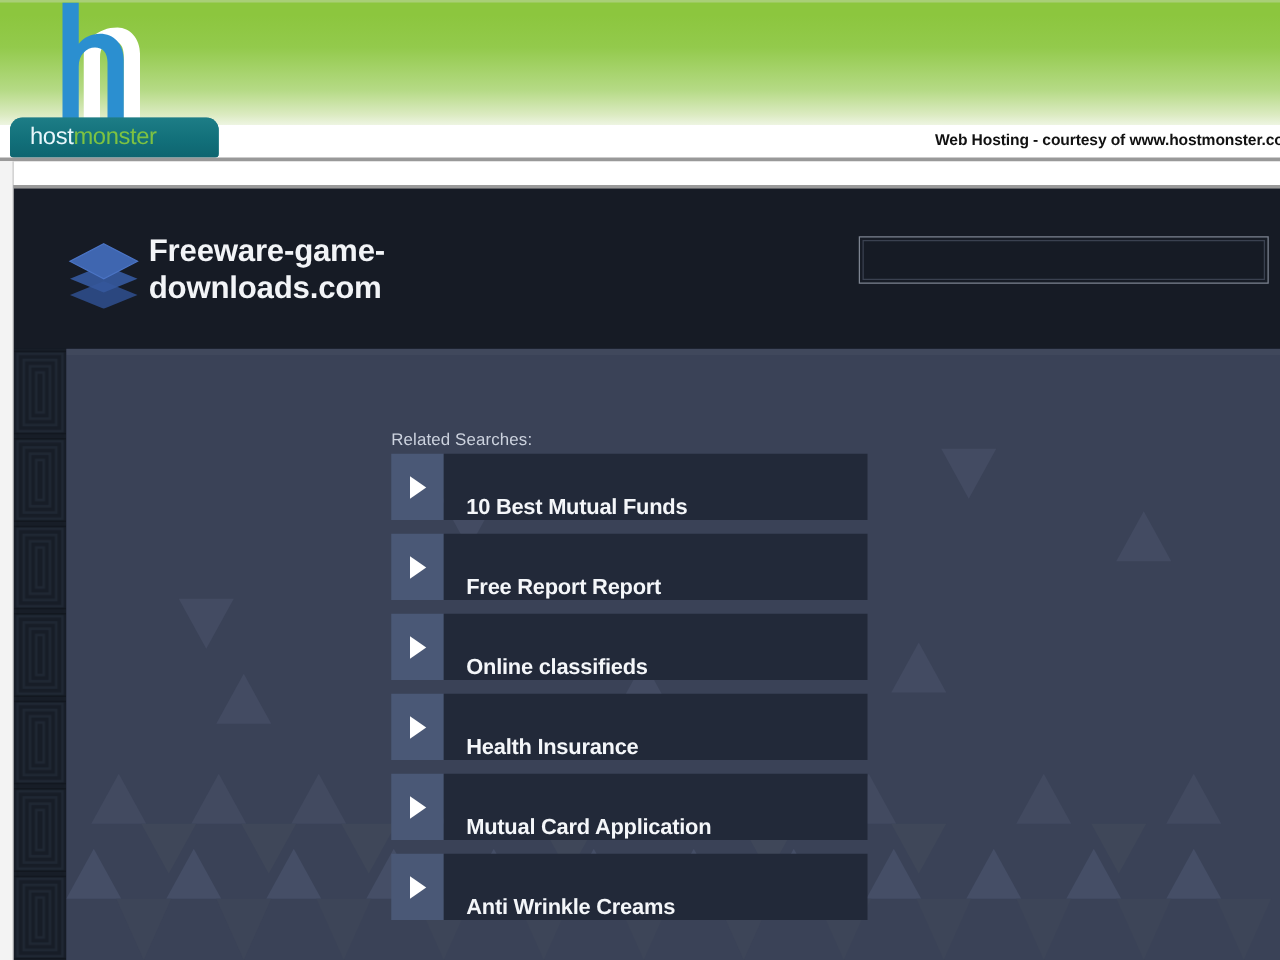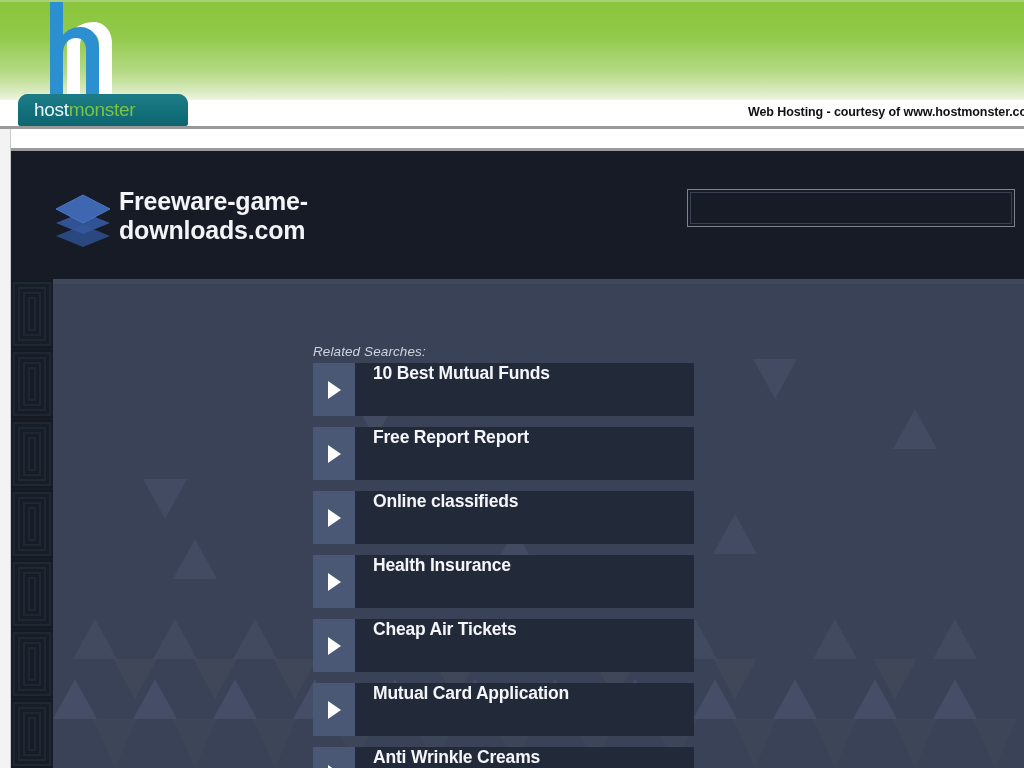--- a/index.html
+++ b/index.html
@@ -46,28 +46,29 @@
   .hm-mark svg { display:block; }
 
   .hm-strip {
     position: absolute;
     left: 0; top: 100px;
     width: 1024px; height: 26px;
     background: #ffffff;
   }
   .hm-tab {
     position: absolute;
-    left: 18px;
+    left: 8px;
     top: 94px;
-    width: 170px;
+    width: 139px;
     height: 32px;
     background: #14757f;
     border-radius: 10px 10px 3px 3px;
     box-shadow: inset 0 2px 6px rgba(255,255,255,0.12);
     overflow: hidden;
+    padding-left: 28px;
   }
   .hm-tab-inner {
     position:absolute;
     left: 0; right: 0; top: 0; bottom: 0;
     background: linear-gradient(to bottom, #1d7d86 0%, #12707a 55%, #0e6570 100%);
   }
   .hm-tab-text {
     position: absolute;
     left: 16px;
     top: 5px;
@@ -207,21 +208,20 @@
     overflow: hidden;
   }
 
   .related-label {
     position: absolute;
     left: 302px;
     top: 196px;
     color: #ccd2de;
     font-size: 13.5px;
     letter-spacing: 0.1px;
-    font-style: italic;
   }
 
   .search-list {
     position: absolute;
     left: 302px;
     top: 215px;
     width: 381px;
   }
 
   .search-row {
@@ -238,21 +238,21 @@
     display:flex;
     align-items:center;
     justify-content:center;
     flex: 0 0 42px;
   }
   .row-arrow svg { display:block; }
   .row-body {
     flex: 1 1 auto;
     background: #222939;
     display:flex;
-    align-items:flex-start;
+    align-items:flex-end;
     padding-left: 18px;
     box-sizing: border-box;
   }
   .row-label {
     color: #f4f6f9;
     font-size: 17.5px;
     font-weight: bold;
     letter-spacing: -0.2px;
   }
 </style>
@@ -430,30 +430,20 @@
         <div class="row-arrow">
           <svg width="16" height="20" viewBox="0 0 16 20">
               <polygon points="2,1 15,10 2,19" fill="#ffffff"></polygon>
             </svg>
         </div>
         <div class="row-body">
           <span class="row-label">Health Insurance</span>
         </div>
       </div>
 
-      <div class="search-row">
-        <div class="row-arrow">
-          <svg width="16" height="20" viewBox="0 0 16 20">
-              <polygon points="2,1 15,10 2,19" fill="#ffffff"></polygon>
-            </svg>
-        </div>
-        <div class="row-body">
-          <span class="row-label">Cheap Air Tickets</span>
-        </div>
-      </div>
 
       <div class="search-row">
         <div class="row-arrow">
           <svg width="16" height="20" viewBox="0 0 16 20">
               <polygon points="2,1 15,10 2,19" fill="#ffffff"></polygon>
             </svg>
         </div>
         <div class="row-body">
           <span class="row-label">Mutual Card Application</span>
         </div>

